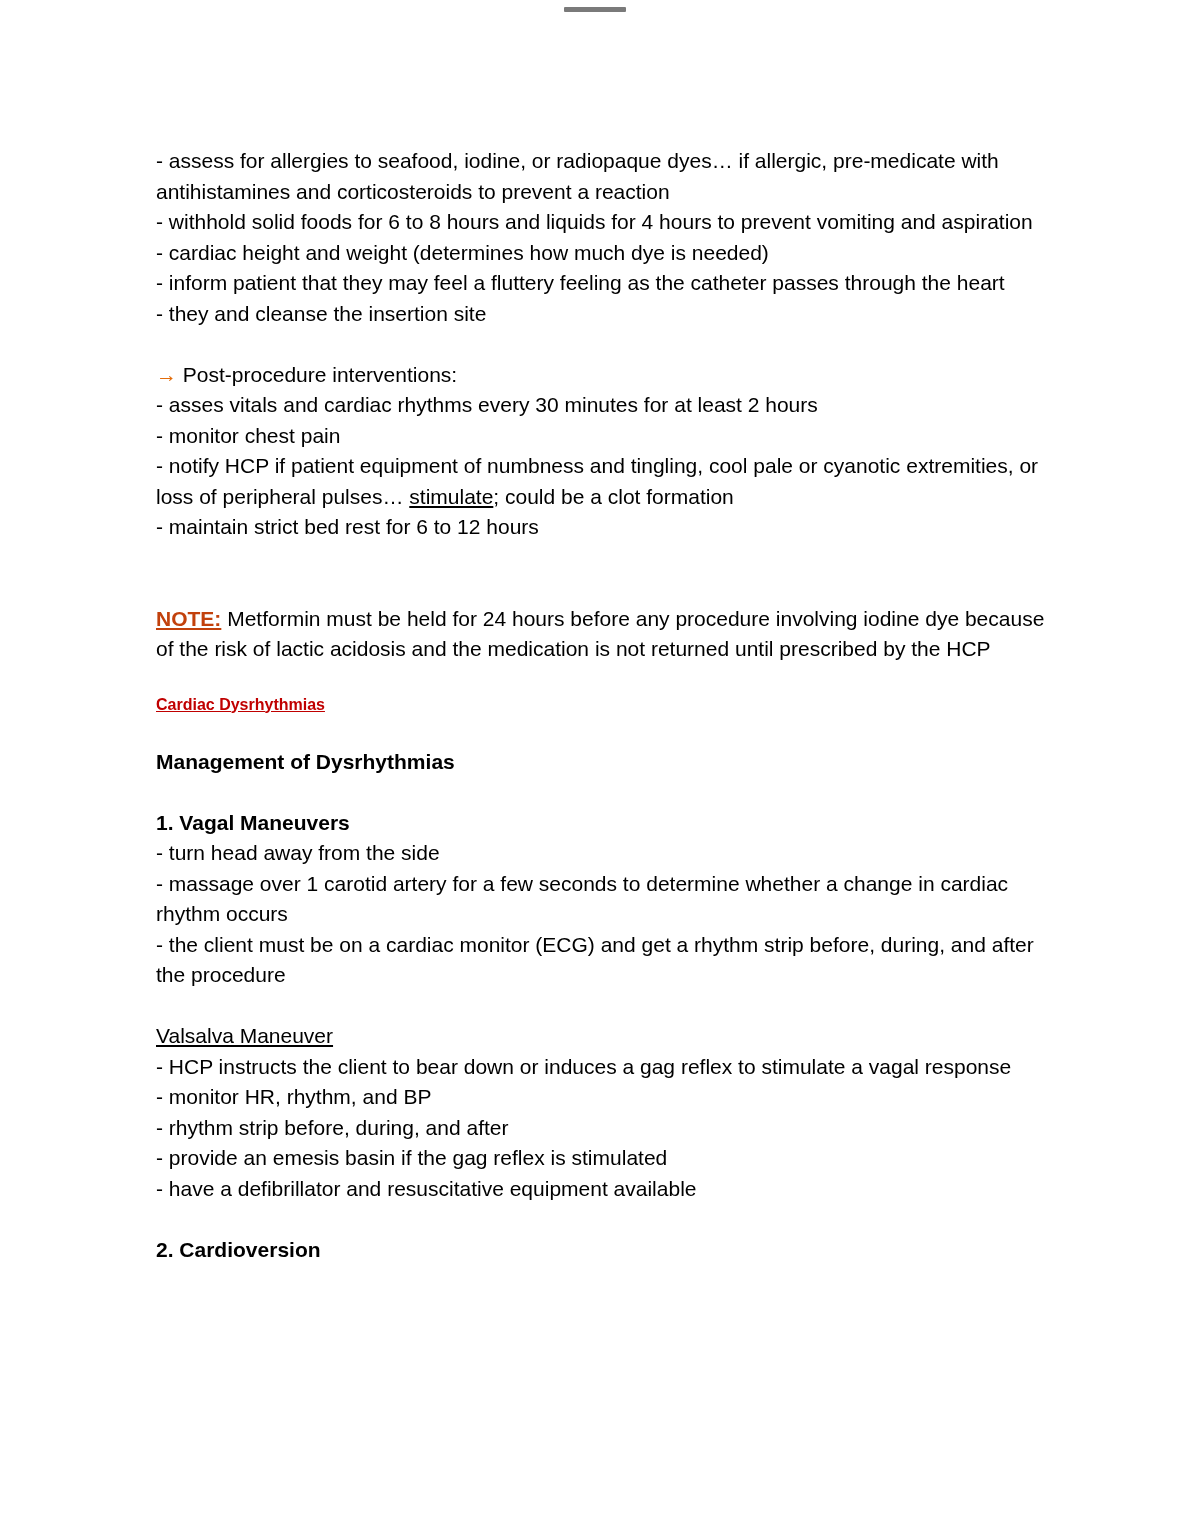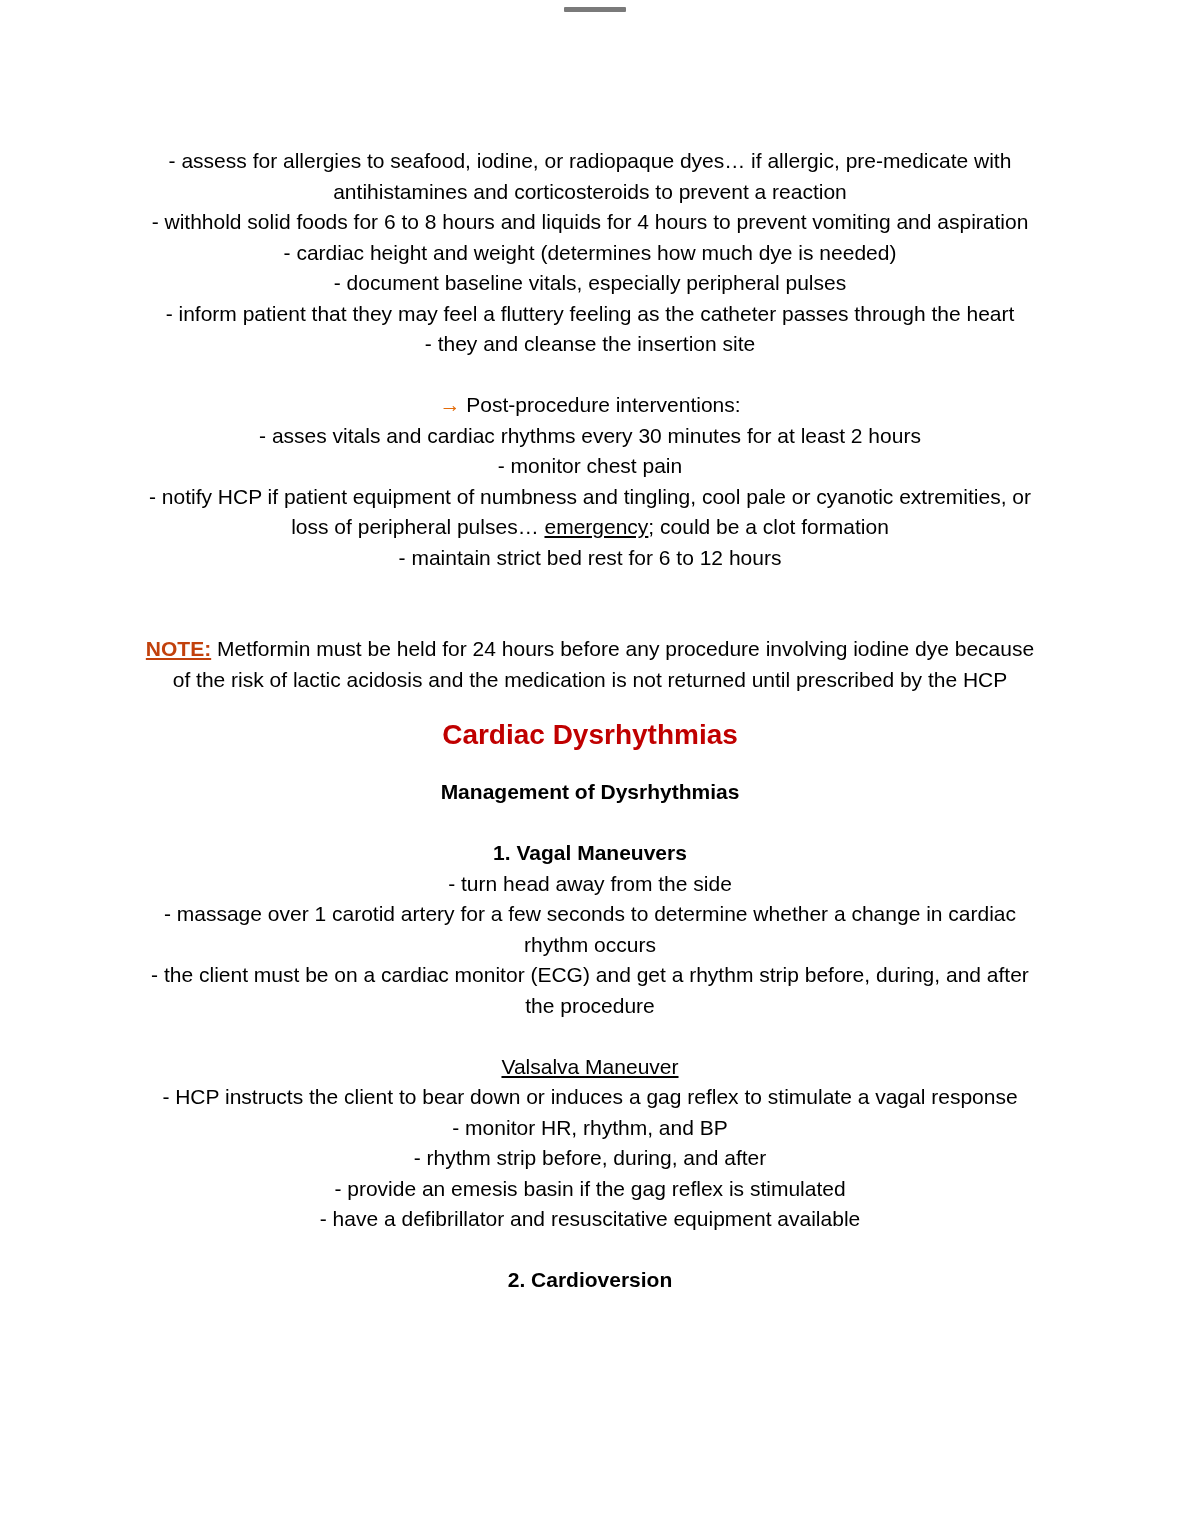--- a/index.html
+++ b/index.html
@@ -22,60 +22,60 @@
     left: 50%;
     transform: translateX(-50%);
     width: 62px;
     height: 5px;
     background: #333333;
     opacity: 0.65;
     border-radius: 1px;
   }
   .content {
     position: absolute;
-    left: 136px;
+    left: 156px;
     top: 146px;
     width: 908px;
     font-size: 21px;
     line-height: 30.5px;
-    text-align: center;
+    text-align: left;
   }
   .content p {
     margin: 0;
   }
   .blank {
     height: 30.5px;
   }
   .doc-h1 {
-    font-size: 28px;
+    font-size: 16px;
     line-height: 40px;
     font-weight: 700;
     margin: 20px 0 22px 0;
     color: #C00000;
+    text-decoration: underline;
   }
   .run-bold { font-weight: 700; }
   .run-underline { text-decoration: underline; }
 </style>
 </head>
 <body>
 
 <div class="page">
   <div class="tiny-header-artifact"></div>
   <div class="content">
       <p><span>- assess for allergies to seafood, iodine, or radiopaque dyes… if allergic, pre-medicate with antihistamines and corticosteroids to prevent a reaction</span></p>
       <p><span>- withhold solid foods for 6 to 8 hours and liquids for 4 hours to prevent vomiting and aspiration</span></p>
       <p><span>- cardiac height and weight (determines how much dye is needed)</span></p>
-      <p><span>- document baseline vitals, especially peripheral pulses</span></p>
       <p><span>- inform patient that they may feel a fluttery feeling as the catheter passes through the heart</span></p>
       <p><span>- they and cleanse the insertion site</span></p>
       <div class="blank"></div>
       <p><span style="color: rgb(227, 108, 10);">→ </span><span>Post-procedure interventions:</span></p>
       <p><span>- asses vitals and cardiac rhythms every 30 minutes for at least 2 hours</span></p>
       <p><span>- monitor chest pain</span></p>
-      <p><span>- notify HCP if patient equipment of numbness and tingling, cool pale or cyanotic extremities, or loss of peripheral pulses… </span><span class="run-underline">emergency</span><span>; could be a clot formation</span></p>
+      <p><span>- notify HCP if patient equipment of numbness and tingling, cool pale or cyanotic extremities, or loss of peripheral pulses… </span><span class="run-underline">stimulate</span><span>; could be a clot formation</span></p>
       <p><span>- maintain strict bed rest for 6 to 12 hours</span></p>
       <div class="blank"></div>
       <div class="blank"></div>
       <p><span class="run-bold run-underline" style="color: #c2410c;">NOTE:</span><span> Metformin must be held for 24 hours before any procedure involving iodine dye because of the risk of lactic acidosis and the medication is not returned until prescribed by the HCP</span></p>
       <h1 class="doc-h1"><span class="run-bold" style="color: rgb(192, 0, 0);">Cardiac Dysrhythmias</span></h1>
       <p><span class="run-bold">Management of Dysrhythmias</span></p>
       <div class="blank"></div>
       <p><span class="run-bold">1. Vagal Maneuvers</span></p>
       <p><span>- turn head away from the side</span></p>
       <p><span>- massage over 1 carotid artery for a few seconds to determine whether a change in cardiac rhythm occurs</span></p>

